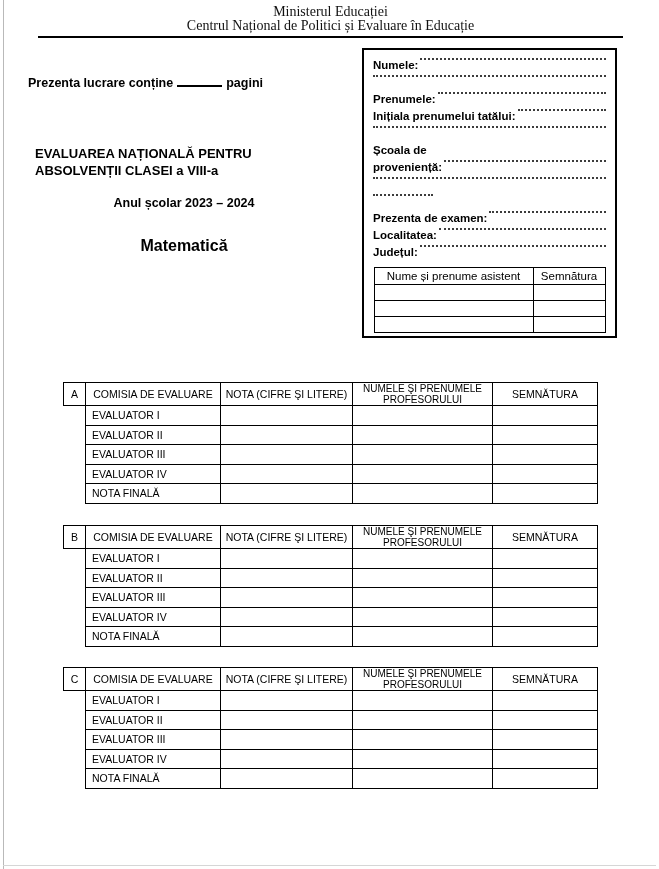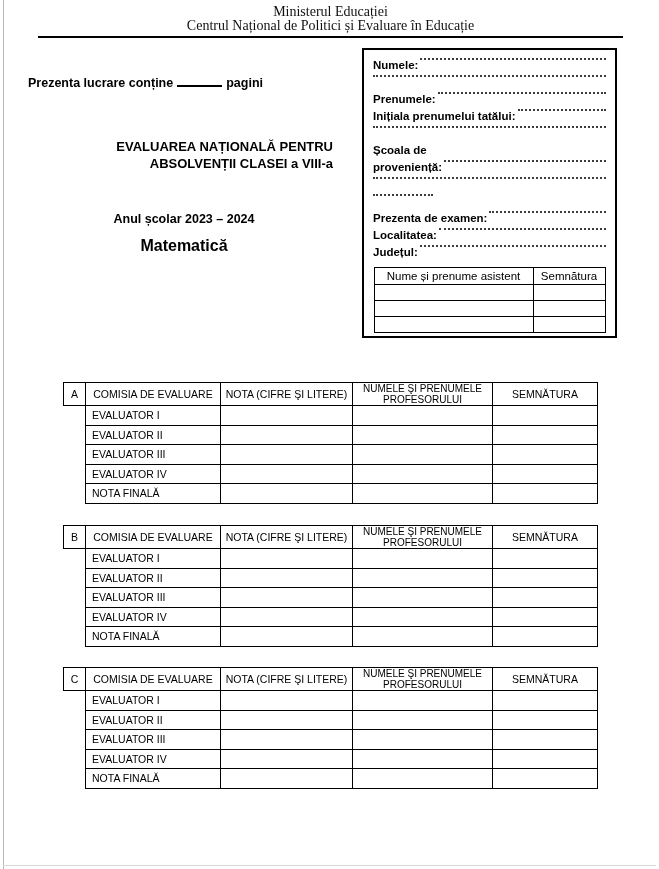--- a/index.html
+++ b/index.html
@@ -15,22 +15,22 @@
   
   .doc-header {
     position:absolute; top:5px; left:38px; width:585px; text-align:center;
     font-family:"Liberation Serif", serif; font-size:14px; line-height:13.5px; color:#111;
   }
   .top-rule { position:absolute; top:36px; left:38px; width:585px; height:2px; background:#000; }
 
   
   .pages-line { position:absolute; left:28px; top:76px; font-size:12.5px; font-weight:bold; }
   .blank-line { display:inline-block; width:45px; height:11px; border-bottom:2px solid #000; margin:0 4px; vertical-align:baseline; }
-  .title-block { position:absolute; left:35px; top:138px; width:298px; text-align:right; font-weight:bold; font-size:13px; line-height:17px; }
-  .school-year { position:absolute; left:35px; top:212px; width:298px; text-align:center; font-weight:bold; font-size:12.5px; }
+  .title-block { position:absolute; left:35px; top:145px; width:298px; text-align:left; font-weight:bold; font-size:13px; line-height:17px; }
+  .school-year { position:absolute; left:35px; top:196px; width:298px; text-align:center; font-weight:bold; font-size:12.5px; }
   .subject     { position:absolute; left:35px; top:237px; width:298px; text-align:center; font-weight:bold; font-size:16px; }
 
   
   .student-box {
     position:absolute; left:362px; top:48px; width:255px; height:290px;
     border:2px solid #000; padding:8px 9px 5px 9px; font-size:11.5px;
   }
   .field-line { display:flex; align-items:flex-start; height:17px; }
   .field-line .lbl { font-weight:bold; white-space:nowrap; padding-right:2px; line-height:14px; }
   .dots { flex:1 1 auto; border-bottom:2px dotted #3c3c3c; margin-bottom:3px; }

